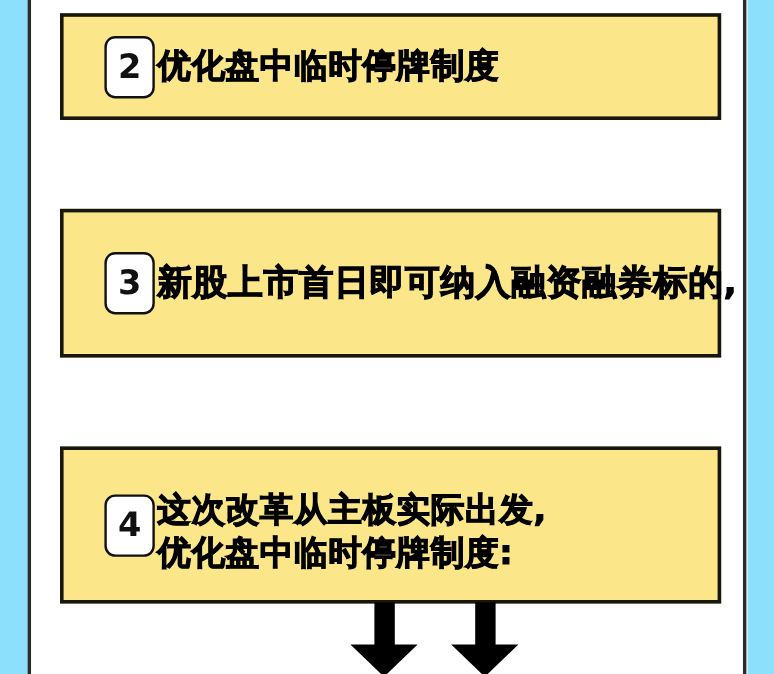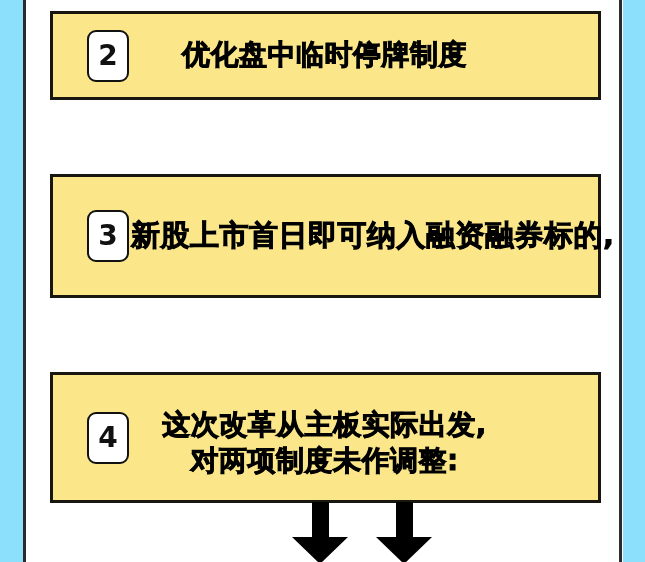--- a/index.html
+++ b/index.html
@@ -75,21 +75,21 @@
     font-size: 28px;
     font-weight: bold;
     color: #111111;
     line-height: 1;
     font-family: "DejaVu Sans", "Liberation Sans", sans-serif;
   }
 
   
   .card-text {
     width: 100%;
-    text-align: center;
+    text-align: left;
     padding-left: 78px;
     padding-right: 80px;
     box-sizing: border-box;
     color: #000000;
     font-weight: bold;
     letter-spacing: 0.5px;
     line-height: 1.30;
     font-family: "DejaVu Sans", "Liberation Sans", sans-serif;
     -webkit-text-stroke: 0.9px #000000;
   }
@@ -147,21 +147,21 @@
     <div class="badge">3</div>
     <div class="card-text">
       <span class="line">新股上市首日即可纳入融资融券标的,</span>
     </div>
   </div>
 
   <div class="card card-4">
     <div class="badge">4</div>
     <div class="card-text">
       <span class="line">这次改革从主板实际出发,</span>
-      <span class="line">对两项制度未作调整:</span>
+      <span class="line">优化盘中临时停牌制度:</span>
     </div>
   </div>
 
   <div class="arrow arrow-left">
     <div class="shaft"></div>
     <div class="head"></div>
   </div>
   <div class="arrow arrow-right">
     <div class="shaft"></div>
     <div class="head"></div>

